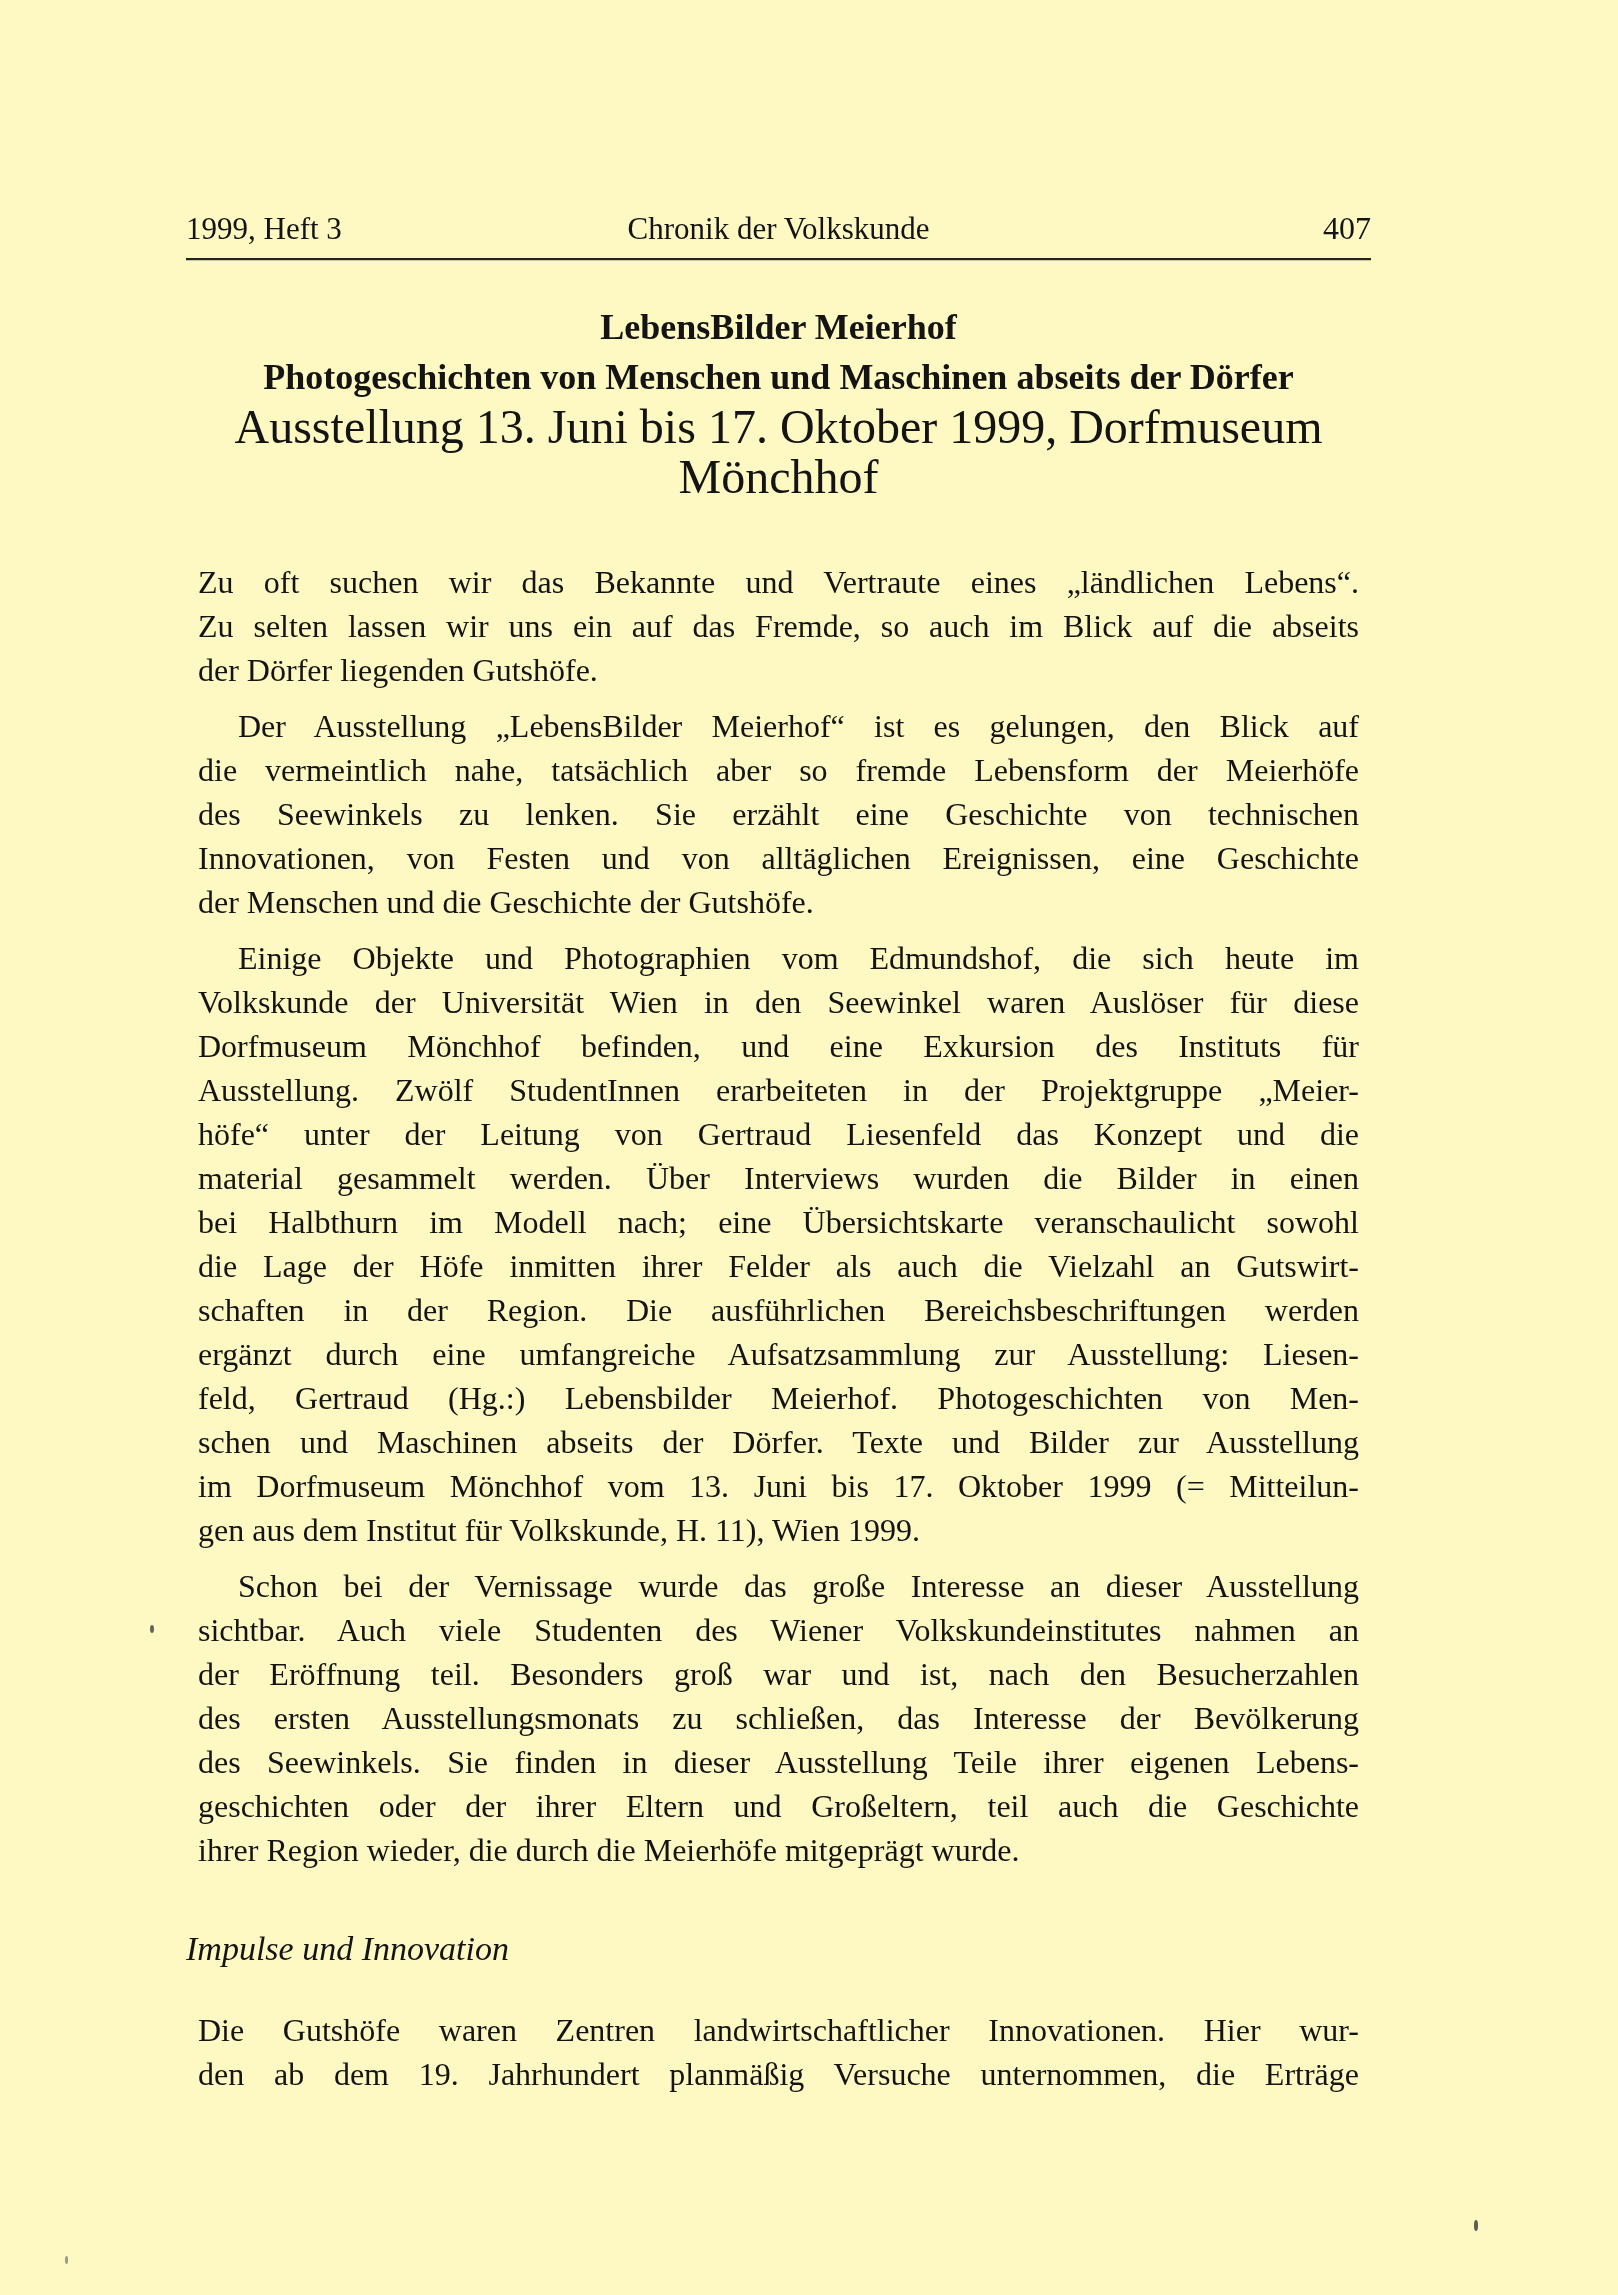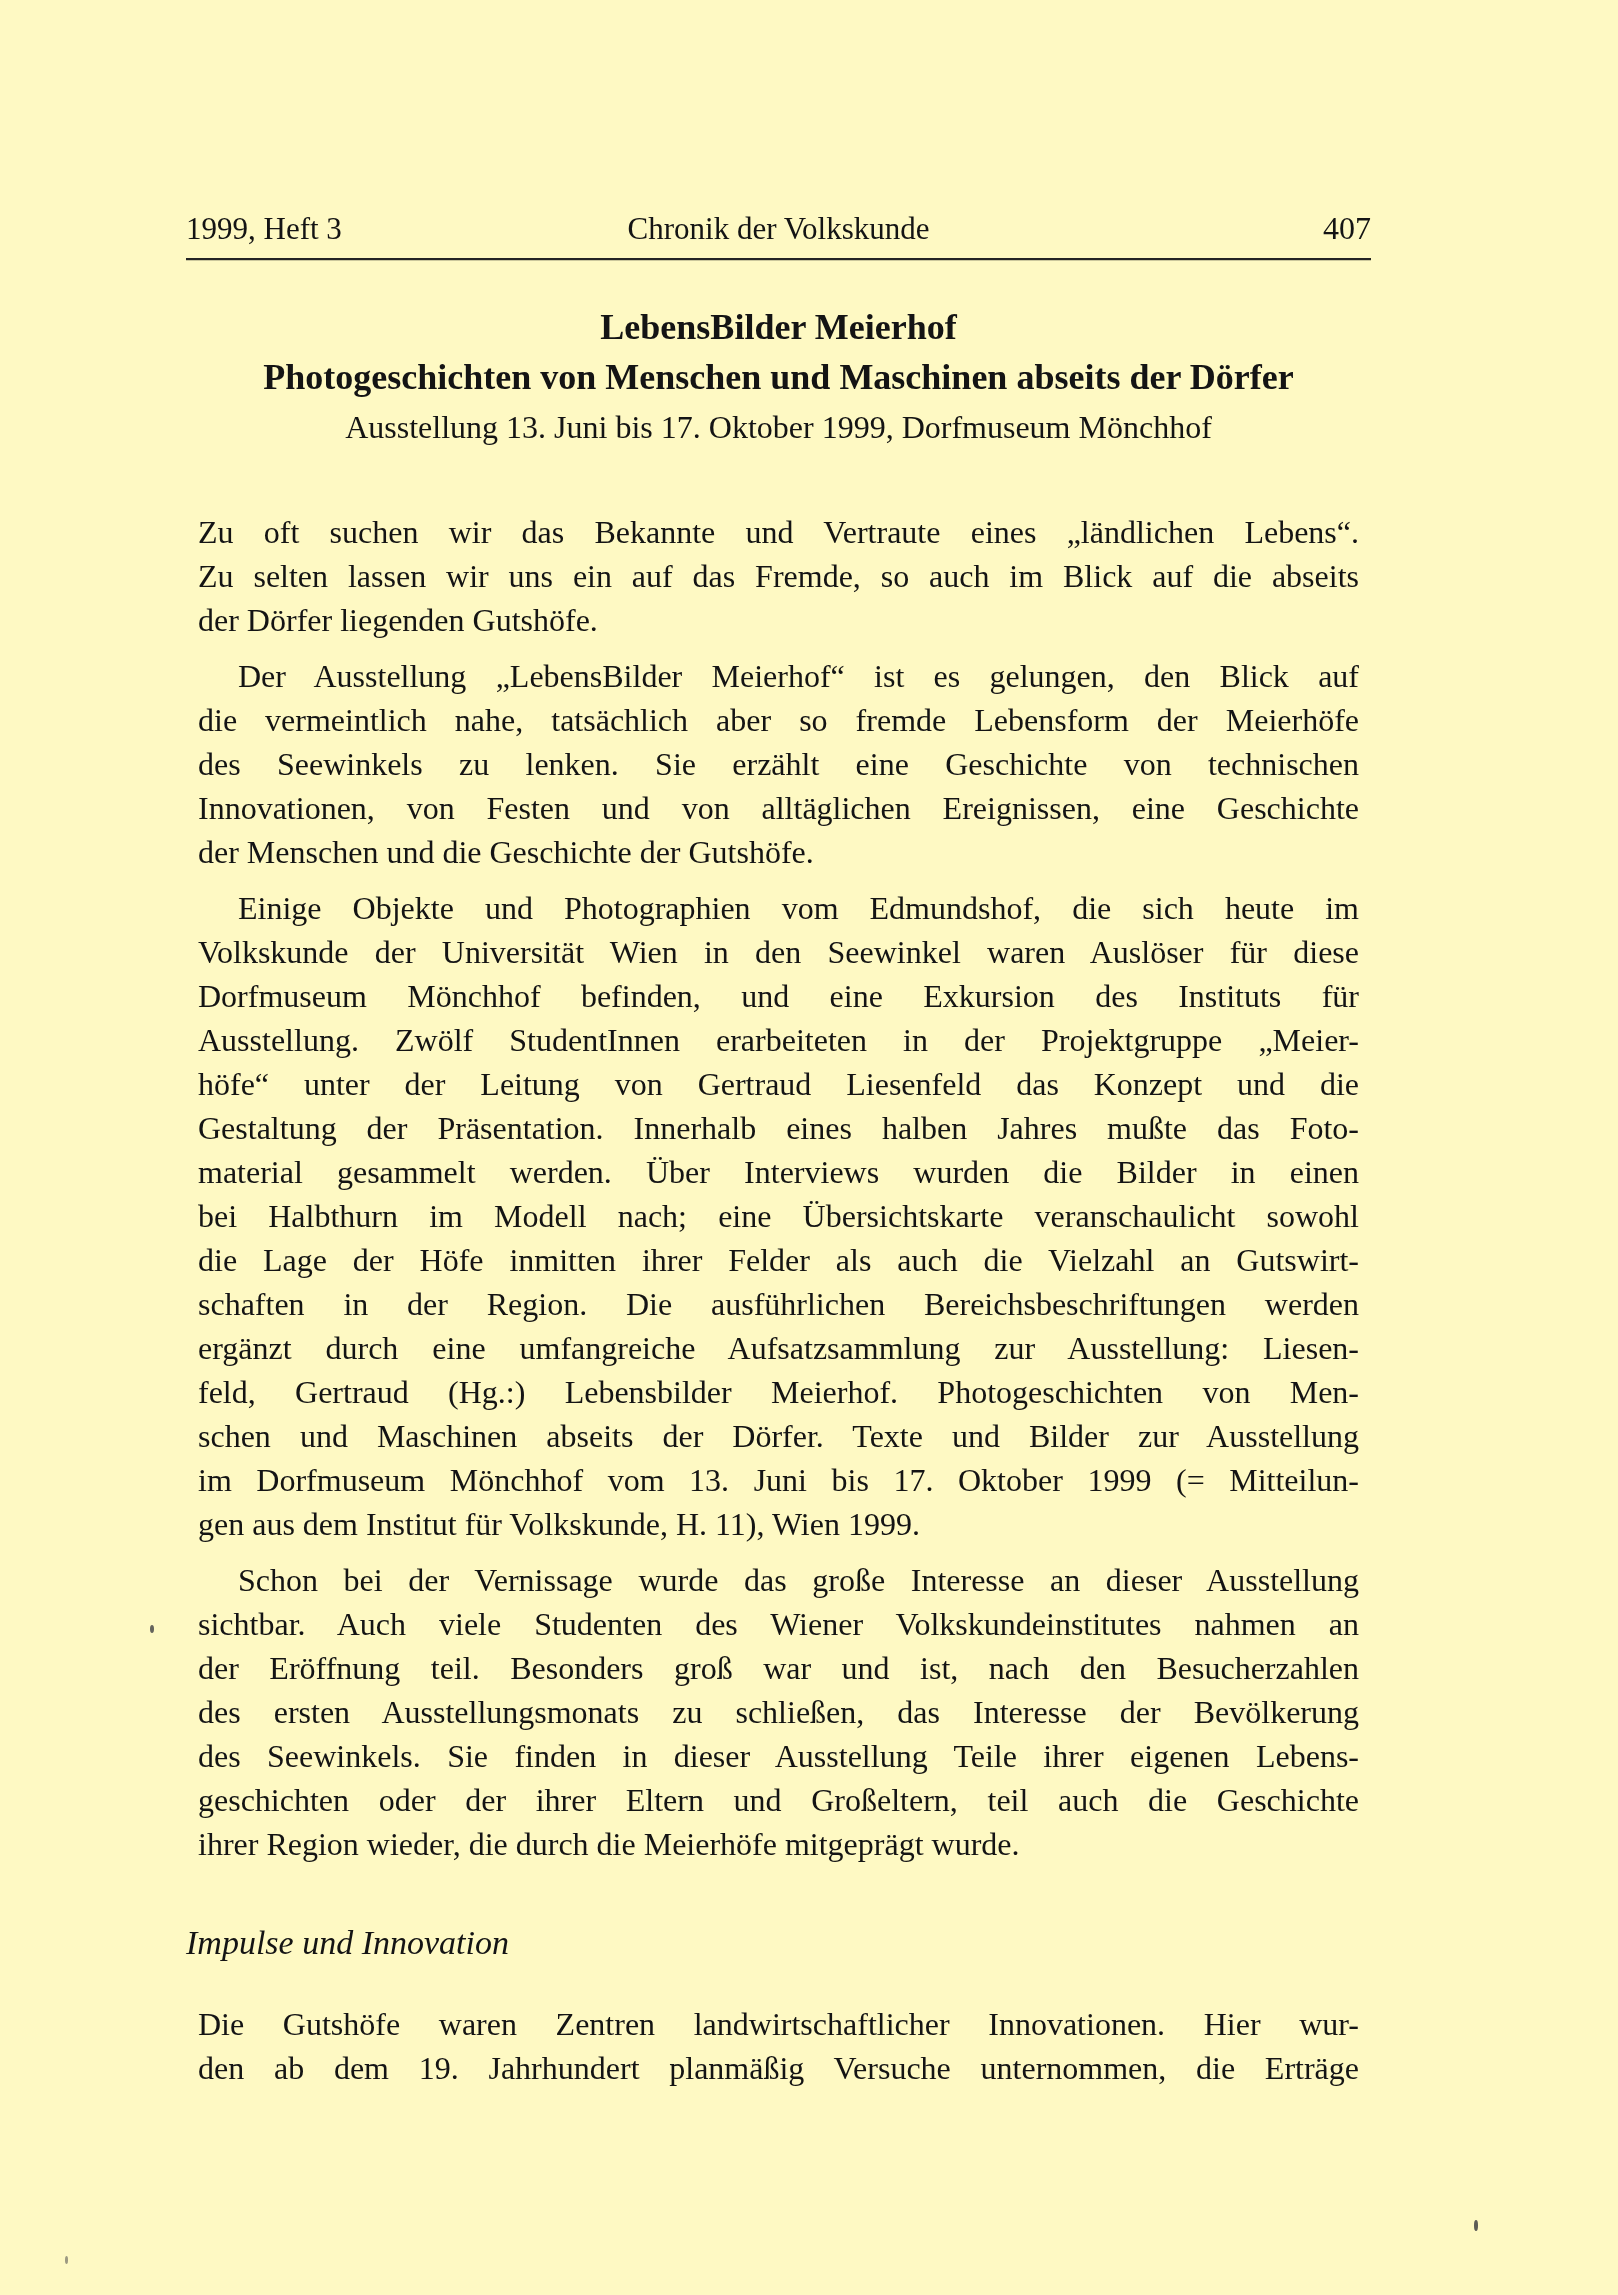--- a/index.html
+++ b/index.html
@@ -44,21 +44,21 @@
     margin-top: 42px;
     text-align: center;
     line-height: 50px;
   }
   .title-block .t-main,
   .title-block .t-sub {
     font-weight: bold;
     font-size: 36px;
   }
   .title-block .t-date {
-    font-size: 32px;
+    font-size: 48px;
   }
   
   .body-text {
     margin-top: 58px;
     font-size: 32px;
     line-height: 44px;
   }
   .para { margin: 12px; }
   .line {
     text-align: justify;
@@ -116,21 +116,20 @@
           <div class="line">des Seewinkels zu lenken. Sie erzählt eine Geschichte von technischen</div>
           <div class="line">Innovationen, von Festen und von alltäglichen Ereignissen, eine Geschichte</div>
           <div class="line last">der Menschen und die Geschichte der Gutshöfe.</div>
         </div>
         <div class="para indent">
           <div class="line">Einige Objekte und Photographien vom Edmundshof, die sich heute im</div>
           <div class="line">Volkskunde der Universität Wien in den Seewinkel waren Auslöser für diese</div>
           <div class="line">Dorfmuseum Mönchhof befinden, und eine Exkursion des Instituts für</div>
           <div class="line">Ausstellung. Zwölf StudentInnen erarbeiteten in der Projektgruppe „Meier-</div>
           <div class="line">höfe“ unter der Leitung von Gertraud Liesenfeld das Konzept und die</div>
-          <div class="line">Gestaltung der Präsentation. Innerhalb eines halben Jahres mußte das Foto-</div>
           <div class="line">material gesammelt werden. Über Interviews wurden die Bilder in einen</div>
           <div class="line">bei Halbthurn im Modell nach; eine Übersichtskarte veranschaulicht sowohl</div>
           <div class="line">die Lage der Höfe inmitten ihrer Felder als auch die Vielzahl an Gutswirt-</div>
           <div class="line">schaften in der Region. Die ausführlichen Bereichsbeschriftungen werden</div>
           <div class="line">ergänzt durch eine umfangreiche Aufsatzsammlung zur Ausstellung: Liesen-</div>
           <div class="line">feld, Gertraud (Hg.:) Lebensbilder Meierhof. Photogeschichten von Men-</div>
           <div class="line">schen und Maschinen abseits der Dörfer. Texte und Bilder zur Ausstellung</div>
           <div class="line">im Dorfmuseum Mönchhof vom 13. Juni bis 17. Oktober 1999 (= Mitteilun-</div>
           <div class="line last">gen aus dem Institut für Volkskunde, H. 11), Wien 1999.</div>
         </div>

